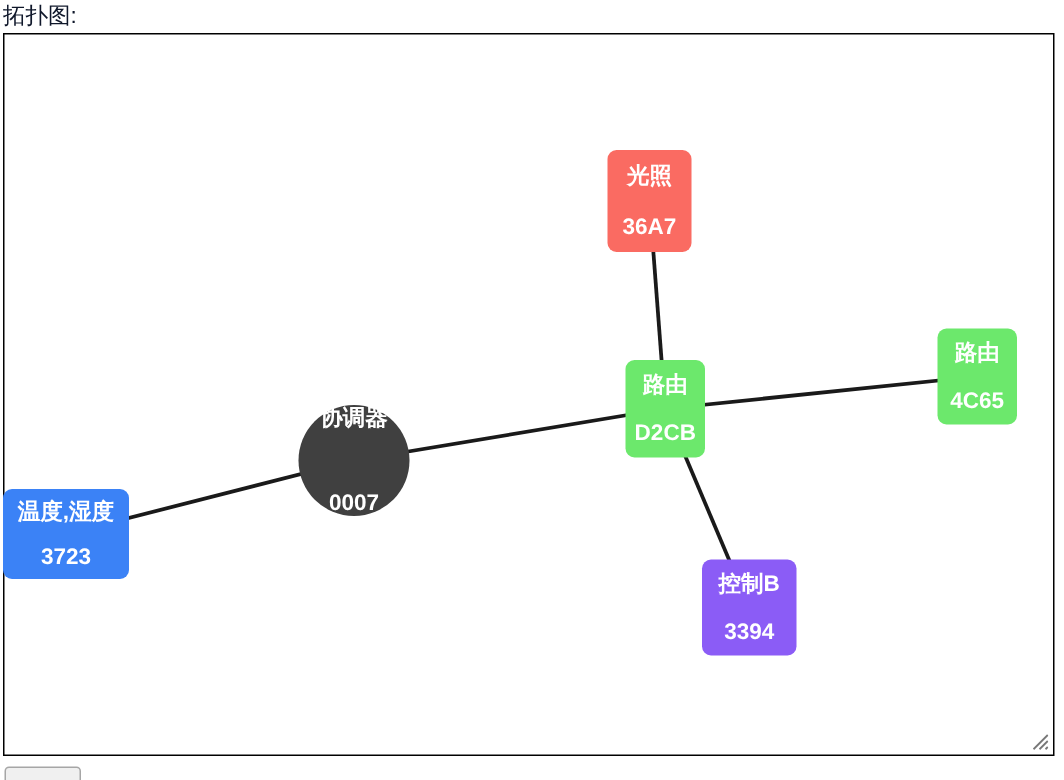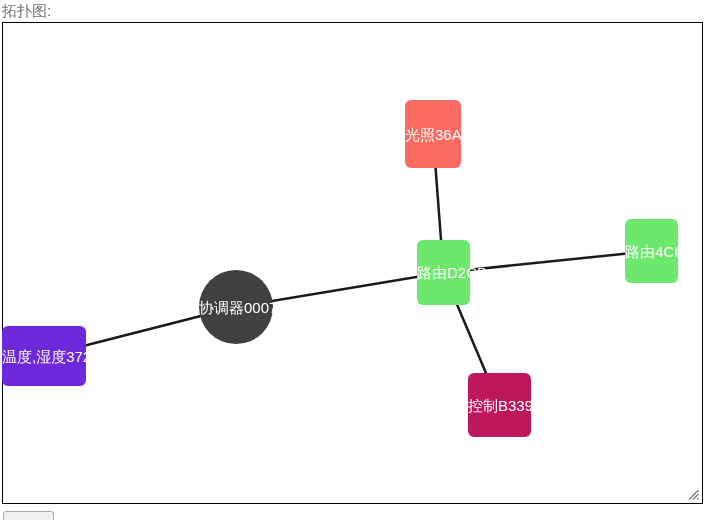--- a/index.html
+++ b/index.html
@@ -9,21 +9,21 @@
     height: 520px;
     overflow: hidden;
     font-family: "Liberation Sans", "DejaVu Sans", sans-serif;
     background: #ffffff;
   }
   .page-title {
     position: absolute;
     left: 2px;
     top: 2px;
     font-size: 15px;
-    color: #737373;
+    color: #0f172a;
     line-height: 18px;
     white-space: nowrap;
   }
   .frame {
     position: absolute;
     left: 2px;
     top: 22px;
     width: 701px;
     height: 482px;
     border: 1px solid #000000;
@@ -34,30 +34,31 @@
     position: absolute;
     left: 0;
     top: 0;
     width: 709px;
     height: 520px;
     pointer-events: none;
   }
   .node {
     position: absolute;
     display: flex;
-    flex-direction: row;
+    flex-direction: column;
     justify-content: space-around;
     align-items: center;
     color: #ffffff;
     font-size: 15px;
     line-height: 17px;
     box-sizing: border-box;
     white-space: nowrap;
     cursor: pointer;
     z-index: 2;
+    font-weight: bold;
   }
   .node.rect { border-radius: 6px; }
   .node.circle { border-radius: 50%; }
   .resize-handle {
     position: absolute;
     right: 3px;
     bottom: 3px;
     width: 11px;
     height: 11px;
     cursor: se-resize;
@@ -107,25 +108,25 @@
         <span>D2CB</span>
       </div>
       <div class="node rect" style="left: 625px; top: 219px; width: 53px; height: 64px; background: rgb(108, 232, 108);">
         <span>路由</span>
         <span>4C65</span>
       </div>
       <div class="node circle" style="left: 199px; top: 270px; width: 74px; height: 74px; background: #404040; justify-content: space-between;">
         <span>协调器</span>
         <span>0007</span>
       </div>
-      <div class="node rect" style="left: 2px; top: 326px; width: 84px; height: 60px; background: #6d28d9;">
+      <div class="node rect" style="left: 2px; top: 326px; width: 84px; height: 60px; background: #3b82f6;">
         <span>温度,湿度</span>
         <span>3723</span>
       </div>
-      <div class="node rect" style="left: 468px; top: 373px; width: 63px; height: 64px; background: #be185d;">
+      <div class="node rect" style="left: 468px; top: 373px; width: 63px; height: 64px; background: #8b5cf6;">
         <span>控制B</span>
         <span>3394</span>
       </div>
     </div>
 
   <button class="partial-button"></button>
 
 </div>
 
 </body></html>

